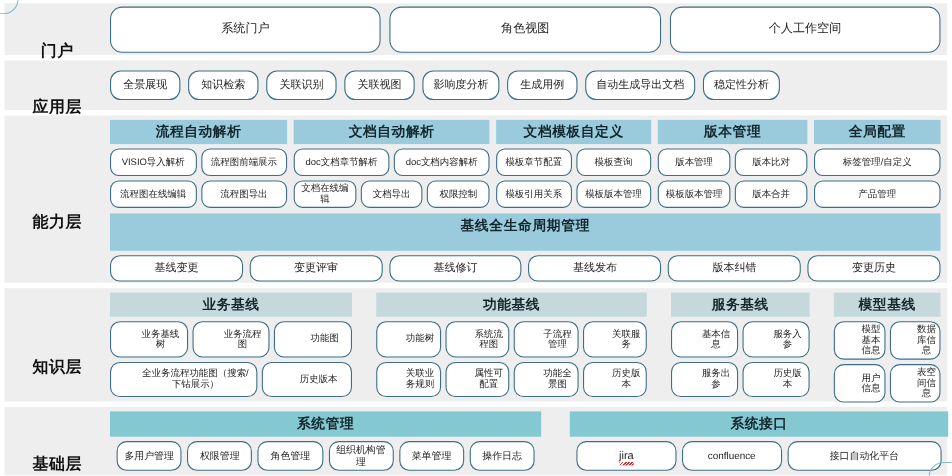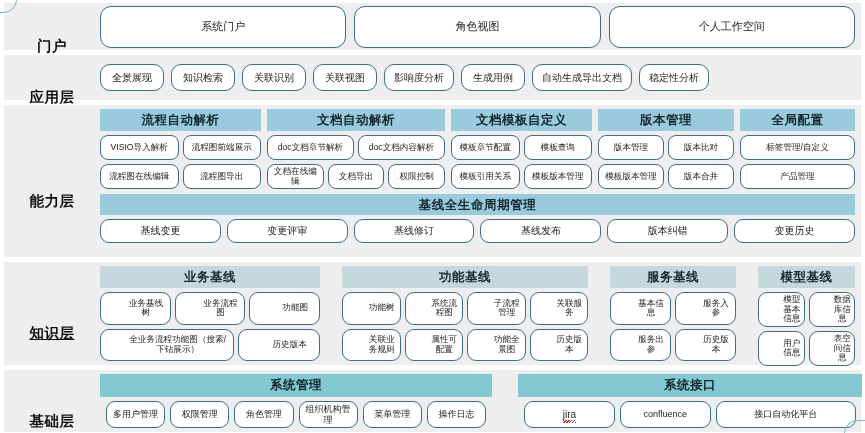--- a/index.html
+++ b/index.html
@@ -133,21 +133,21 @@
     border-radius: 8px;
   }
 
   
   .banner-head {
     background: #9acbdd;
     color: #14272e;
     font-size: 12.5px;
     font-weight: bold;
     text-align: center;
-    height: 21px;
+    height: 34px;
     line-height: 22px;
     letter-spacing: 0.6px;
   }
   .banner-line {
     display: flex;
     gap: 6px;
     margin-top: 4px;
   }
   .banner-line .pill {
     flex: 1 1 0;
@@ -155,21 +155,20 @@
     font-size: 10px;
     border-radius: 9px;
   }
 
   
   .know-row { height: 103px; align-items: stretch; }
   .know-row .layer-label {
     display: flex;
     align-items: center;
     justify-content: center;
-    text-decoration: underline;
   }
   .know-groups {
     display: flex;
     gap: 22px;
     height: 100%;
   }
   .know-group {
     display: flex;
     flex-direction: column;
     gap: 4px;

